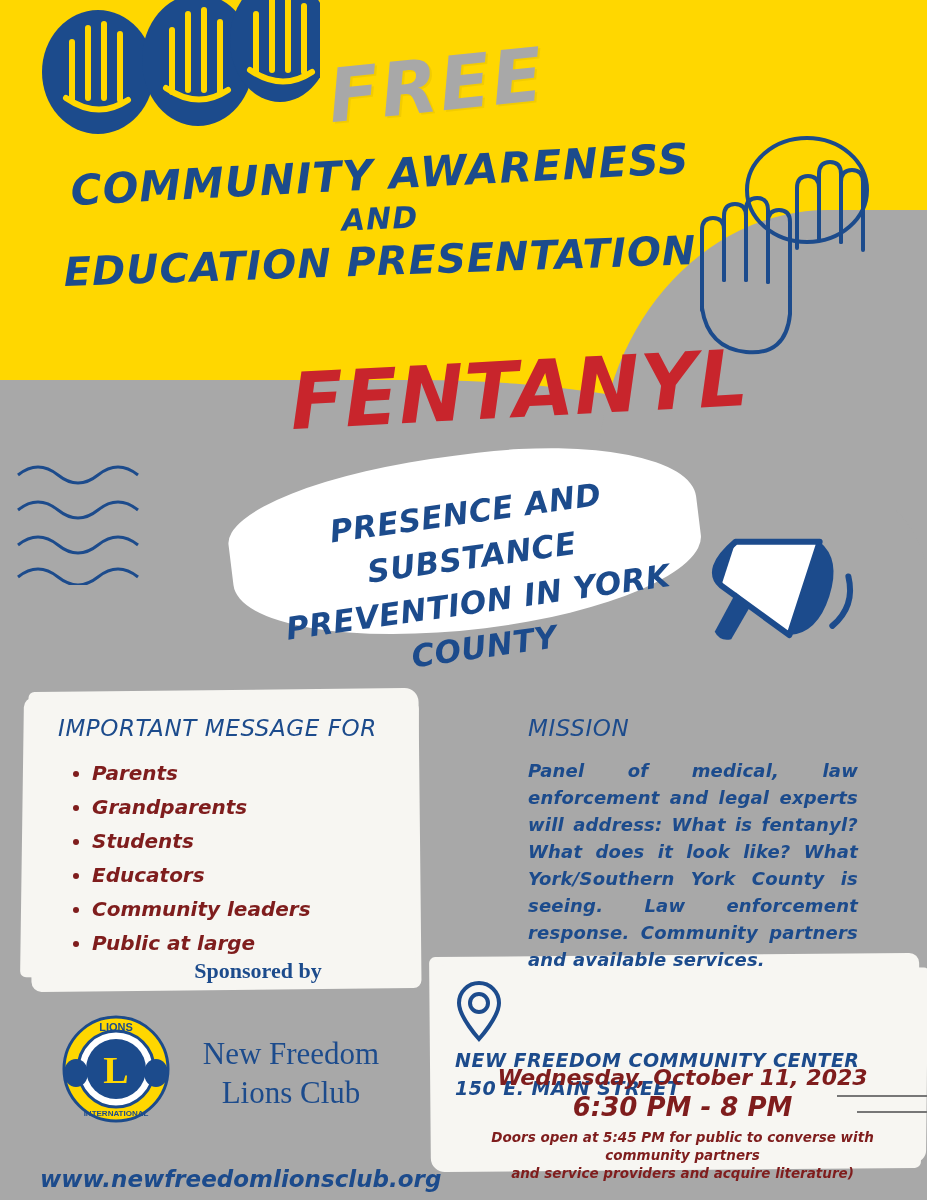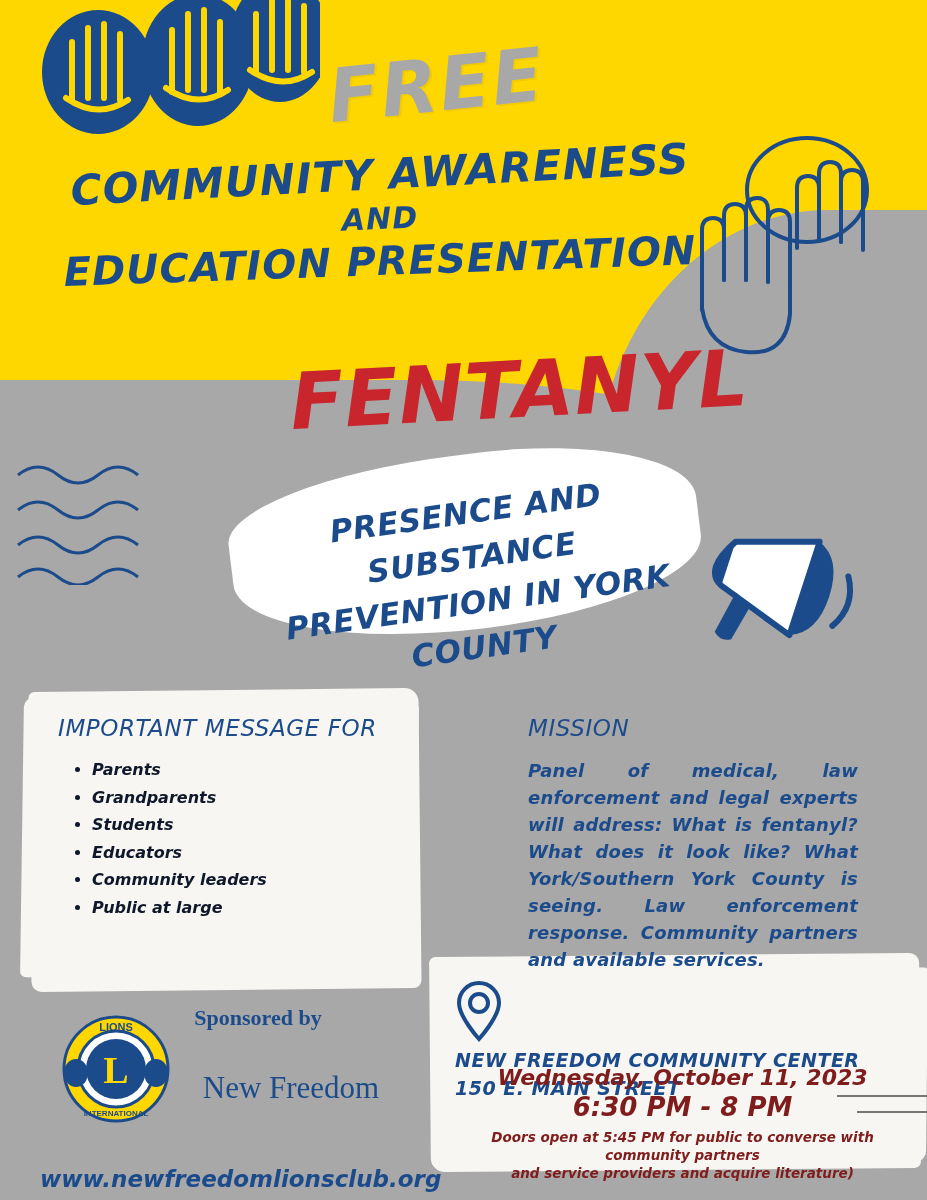--- a/index.html
+++ b/index.html
@@ -206,25 +206,25 @@
     font-family: "DejaVu Sans", sans-serif;
     font-weight: normal;
     font-style: italic;
     font-size: 23px;
     letter-spacing: 0.6px;
     margin-bottom: 16px;
   }
   .bullet-list {
     margin: 0;
     padding-left: 34px;
-    color: #0f172a;
-    font-family: "DejaVu Sans", sans-serif;
-    font-weight: bold;
-    font-style: italic;
-    font-size: 16px;
+    color: #7f1d1d;
+    font-family: "DejaVu Sans", sans-serif;
+    font-weight: bold;
+    font-style: italic;
+    font-size: 20px;
     line-height: 1.6;
   }
   .bullet-list li { margin-bottom: 2px; }
 
   
   .mission-block {
     position: absolute;
     left: 528px;
     top: 715px;
     width: 330px;
@@ -297,21 +297,21 @@
     font-style: italic;
   }
   .dt-date { font-size: 22px; }
   .dt-time { font-size: 26px; margin-top: 2px; }
   .dt-note { font-size: 13.5px; margin-top: 6px; line-height: 1.35; }
 
   
   .sponsored-by {
     position: absolute;
     left: 178px;
-    top: 1005px;
+    top: 958px;
     width: 160px;
     text-align: center;
     z-index: 4;
     color: #1c4b8c;
     font-family: "Liberation Serif", serif;
     font-weight: bold;
     font-size: 22px;
   }
   .lions-logo {
     position: absolute;
@@ -323,21 +323,20 @@
     position: absolute;
     left: 176px;
     top: 1035px;
     width: 230px;
     z-index: 4;
     color: #1c4b8c;
     font-family: "Liberation Serif", serif;
     font-size: 31px;
     line-height: 1.25;
     text-align: center;
-    margin-top: 34px;
   }
   .website {
     position: absolute;
     left: 40px;
     top: 1130px;
     width: 350px;
     text-align: center;
     z-index: 4;
     color: #1c4b8c;
     font-family: "DejaVu Sans", sans-serif;
@@ -494,20 +493,21 @@
       <text x="54" y="101" text-anchor="middle" font-family="Liberation Sans, sans-serif" font-size="8" font-weight="bold" fill="#1c4b8c">INTERNATIONAL</text>
       <g fill="#1c4b8c">
         <ellipse cx="14" cy="58" rx="12" ry="14"></ellipse>
         <ellipse cx="94" cy="58" rx="12" ry="14"></ellipse>
       </g>
     </svg>
   </div>
 
   <div class="club-name">
     <div>New Freedom</div>
+    <div>Lions Club</div>
   </div>
 
   <div class="website">www.newfreedomlionsclub.org</div>
 
   <div class="corner-lines">
     <svg width="90" height="40" viewBox="0 0 90 40">
       <g stroke="#777777" stroke-width="2">
         <line x1="0" y1="10" x2="90" y2="10"></line>
         <line x1="20" y1="26" x2="90" y2="26"></line>
       </g>

